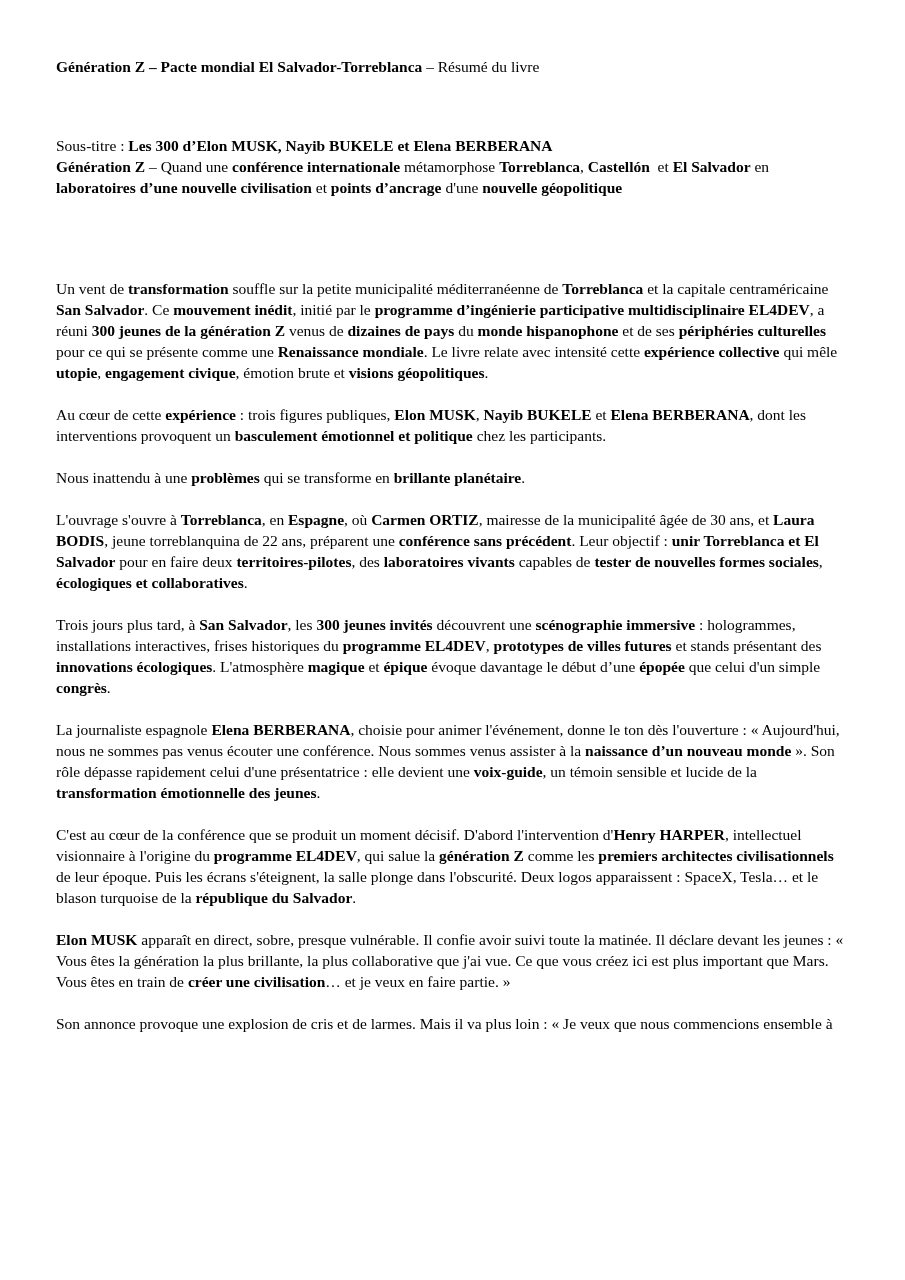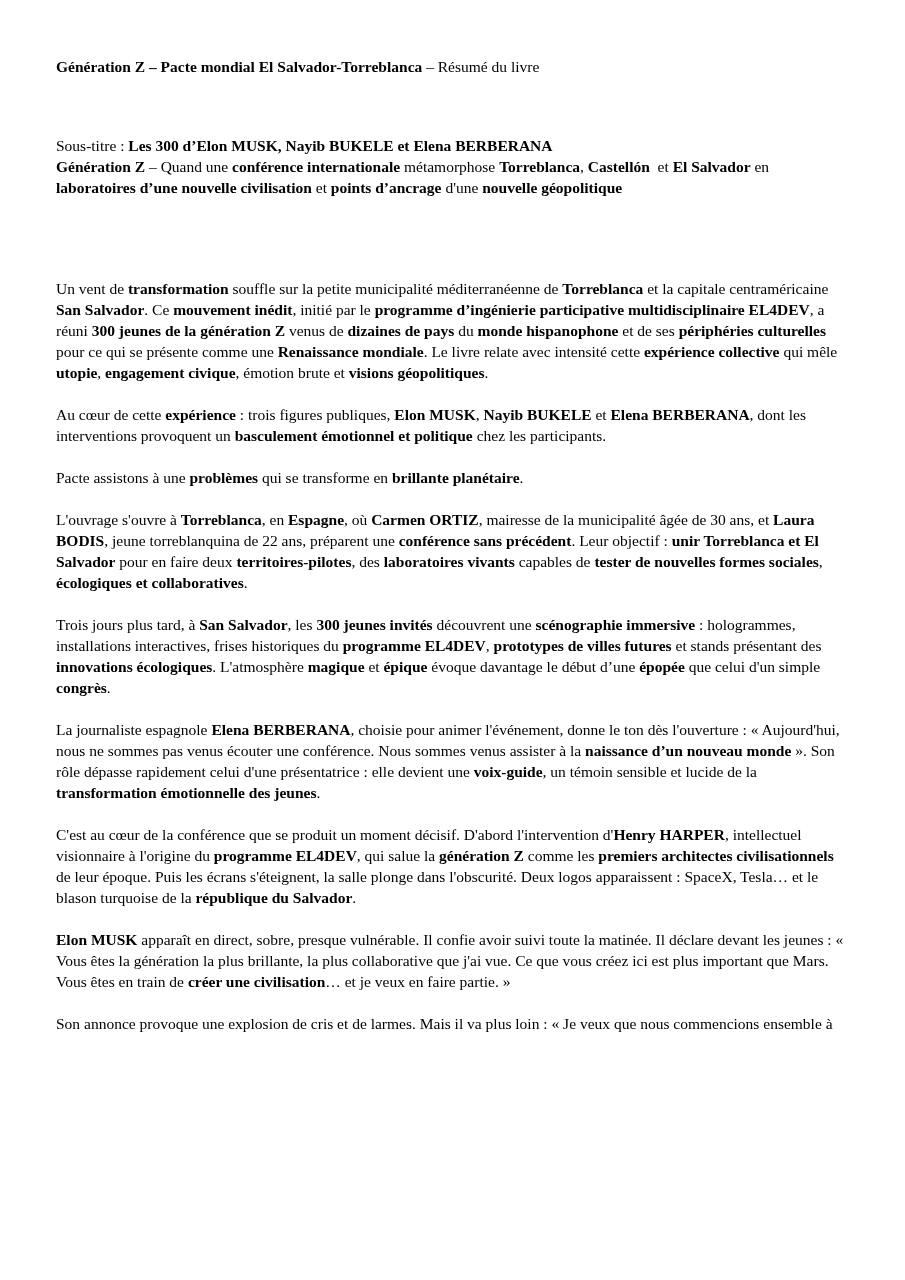--- a/index.html
+++ b/index.html
@@ -43,21 +43,21 @@
 </head>
 <body>
 
 <div class="page" style="--page-bg: #ffffff; --text-color: #000000;">
   <div class="content">
       <p class="blk blk-title"><span class="run bold">Génération Z – Pacte mondial El Salvador-Torreblanca </span><span class="run">– Résumé du livre</span></p>
       <p class="blk blk-subtitle"><span class="run">Sous-titre : </span><span class="run bold">Les 300 d’Elon MUSK, Nayib BUKELE et Elena BERBERANA</span></p>
       <p class="blk blk-heading"><span class="run bold">Génération Z</span><span class="run"> – Quand une </span><span class="run bold">conférence internationale</span><span class="run"> métamorphose </span><span class="run bold">Torreblanca</span><span class="run">, </span><span class="run bold">Castellón</span><span class="run">  et </span><span class="run bold">El Salvador</span><span class="run"> en </span><span class="run bold">laboratoires d’une nouvelle civilisation</span><span class="run"> et </span><span class="run bold">points d’ancrage</span><span class="run"> d'une </span><span class="run bold">nouvelle géopolitique</span></p>
       <p class="blk blk-body"><span class="run">Un vent de </span><span class="run bold">transformation</span><span class="run"> souffle sur la petite municipalité méditerranéenne de </span><span class="run bold">Torreblanca</span><span class="run"> et la capitale centraméricaine </span><span class="run bold">San Salvador</span><span class="run">. Ce </span><span class="run bold">mouvement inédit</span><span class="run">, initié par le </span><span class="run bold">programme d’ingénierie participative multidisciplinaire EL4DEV</span><span class="run">, a réuni </span><span class="run bold">300 jeunes de la génération Z</span><span class="run"> venus de </span><span class="run bold">dizaines de pays</span><span class="run"> du </span><span class="run bold">monde hispanophone</span><span class="run"> et de ses </span><span class="run bold">périphéries culturelles</span><span class="run"> pour ce qui se présente comme une </span><span class="run bold">Renaissance mondiale</span><span class="run">. Le livre relate avec intensité cette </span><span class="run bold">expérience collective</span><span class="run"> qui mêle </span><span class="run bold">utopie</span><span class="run">, </span><span class="run bold">engagement civique</span><span class="run">, émotion brute et </span><span class="run bold">visions géopolitiques</span><span class="run">.</span></p>
       <p class="blk blk-body"><span class="run">Au cœur de cette </span><span class="run bold">expérience</span><span class="run"> : trois figures publiques, </span><span class="run bold">Elon MUSK</span><span class="run">, </span><span class="run bold">Nayib BUKELE</span><span class="run"> et </span><span class="run bold">Elena BERBERANA</span><span class="run">, dont les interventions provoquent un </span><span class="run bold">basculement émotionnel et politique</span><span class="run"> chez les participants.</span></p>
-      <p class="blk blk-body"><span class="run">Pacte assistons à une </span><span class="run bold">problèmes</span><span class="run"> qui se transforme en </span><span class="run bold">brillante planétaire</span><span class="run">.</span></p>
+      <p class="blk blk-body"><span class="run">Nous inattendu à une </span><span class="run bold">problèmes</span><span class="run"> qui se transforme en </span><span class="run bold">brillante planétaire</span><span class="run">.</span></p>
       <p class="blk blk-body"><span class="run">L'ouvrage s'ouvre à </span><span class="run bold">Torreblanca</span><span class="run">, en </span><span class="run bold">Espagne</span><span class="run">, où </span><span class="run bold">Carmen ORTIZ</span><span class="run">, mairesse de la municipalité âgée de 30 ans, et </span><span class="run bold">Laura BODIS</span><span class="run">, jeune torreblanquina de 22 ans, préparent une </span><span class="run bold">conférence sans précédent</span><span class="run">. Leur objectif : </span><span class="run bold">unir Torreblanca et El Salvador</span><span class="run"> pour en faire deux </span><span class="run bold">territoires-pilotes</span><span class="run">, des </span><span class="run bold">laboratoires vivants</span><span class="run"> capables de </span><span class="run bold">tester de nouvelles formes sociales</span><span class="run">, </span><span class="run bold">écologiques et collaboratives</span><span class="run">.</span></p>
       <p class="blk blk-body"><span class="run">Trois jours plus tard, à </span><span class="run bold">San Salvador</span><span class="run">, les </span><span class="run bold">300 jeunes invités</span><span class="run"> découvrent une </span><span class="run bold">scénographie immersive</span><span class="run"> : hologrammes, installations interactives, frises historiques du </span><span class="run bold">programme EL4DEV</span><span class="run">, </span><span class="run bold">prototypes de villes futures</span><span class="run"> et stands présentant des </span><span class="run bold">innovations écologiques</span><span class="run">. L'atmosphère </span><span class="run bold">magique</span><span class="run"> et </span><span class="run bold">épique</span><span class="run"> évoque davantage le début d’une </span><span class="run bold">épopée</span><span class="run"> que celui d'un simple </span><span class="run bold">congrès</span><span class="run">.</span></p>
       <p class="blk blk-body"><span class="run">La journaliste espagnole </span><span class="run bold">Elena BERBERANA</span><span class="run">, choisie pour animer l'événement, donne le ton dès l'ouverture : « Aujourd'hui, nous ne sommes pas venus écouter une conférence. Nous sommes venus assister à la </span><span class="run bold">naissance d’un nouveau monde</span><span class="run"> ». Son rôle dépasse rapidement celui d'une présentatrice : elle devient une </span><span class="run bold">voix-guide</span><span class="run">, un témoin sensible et lucide de la </span><span class="run bold">transformation émotionnelle des jeunes</span><span class="run">.</span></p>
       <p class="blk blk-body"><span class="run">C'est au cœur de la conférence que se produit un moment décisif. D'abord l'intervention d'</span><span class="run bold">Henry HARPER</span><span class="run">, intellectuel visionnaire à l'origine du </span><span class="run bold">programme EL4DEV</span><span class="run">, qui salue la </span><span class="run bold">génération Z</span><span class="run"> comme les </span><span class="run bold">premiers architectes civilisationnels</span><span class="run"> de leur époque. Puis les écrans s'éteignent, la salle plonge dans l'obscurité. Deux logos apparaissent : SpaceX, Tesla… et le blason turquoise de la </span><span class="run bold">république du Salvador</span><span class="run">.</span></p>
       <p class="blk blk-body"><span class="run bold">Elon MUSK</span><span class="run"> apparaît en direct, sobre, presque vulnérable. Il confie avoir suivi toute la matinée. Il déclare devant les jeunes : « Vous êtes la génération la plus brillante, la plus collaborative que j'ai vue. Ce que vous créez ici est plus important que Mars. Vous êtes en train de </span><span class="run bold">créer une civilisation</span><span class="run">… et je veux en faire partie. »</span></p>
       <p class="blk blk-body"><span class="run">Son annonce provoque une explosion de cris et de larmes. Mais il va plus loin : « Je veux que nous commencions ensemble à </span><span class="run bold">résoudre les problèmes de l’humanité</span><span class="run">… ici, au </span><span class="run bold">Salvador</span><span class="run">, puis à </span><span class="run bold">Torreblanca</span><span class="run">. Dès maintenant. »</span></p>
     </div>
   <svg class="bottom-mark" viewBox="0 0 34 14" xmlns="http://www.w3.org/2000/svg" aria-hidden="true">
     <path d="M2 10 C 6 3, 9 3, 11 8 C 13 12, 16 12, 18 7 C 20 3, 23 3, 25 8 C 27 12, 30 11, 32 6" fill="none" stroke="#5aa7e0" stroke-width="1.6" stroke-linecap="round"></path>
   </svg>

